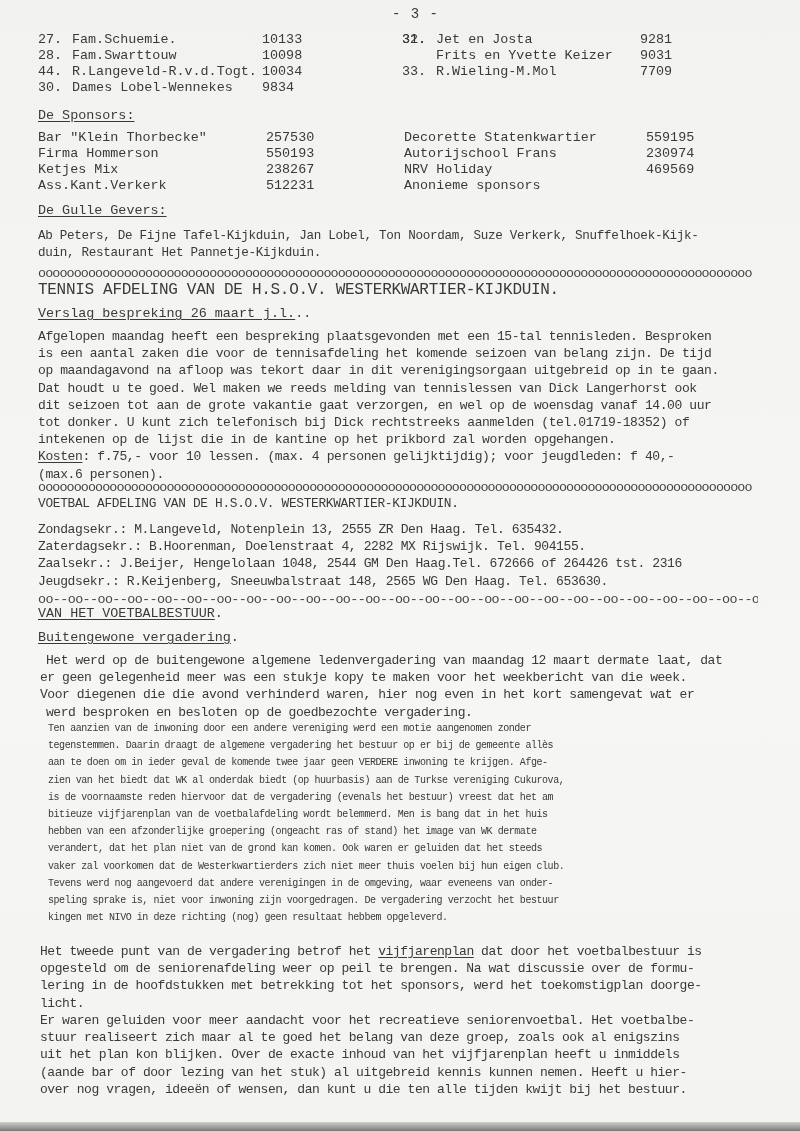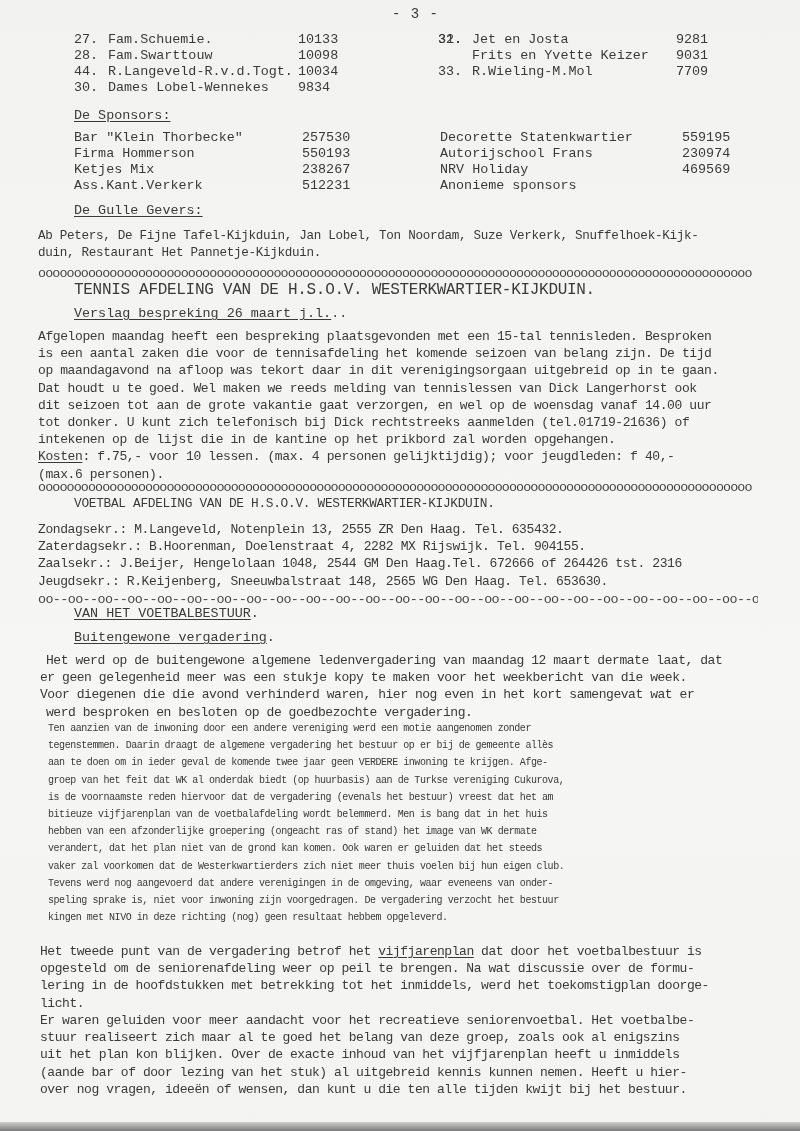--- a/index.html
+++ b/index.html
@@ -14,21 +14,21 @@
     position: absolute; left: 0; top: 0; width: 800px; height: 1131px;
     background: linear-gradient(180deg, #f2f2f0 0%, #f6f6f4 60%, #f3f3f1 100%);
   }
   .bottom-edge {
     position: absolute; left: 0; right: 0; top: 1122px; height: 9px;
     background: linear-gradient(180deg, #cfcfcd, #7a7a78);
   }
   .pagenum {
     position: absolute; left: 392px; top: 6px; font-size: 14px; letter-spacing: 1px;
   }
-  .t { position: absolute; font-size: 13.4px; white-space: nowrap; line-height: 16px; margin-left: 36px; }
+  .t { position: absolute; font-size: 13.4px; white-space: nowrap; line-height: 16px; }
   .u { text-decoration: underline; text-underline-offset: 2px; }
   .num { position: absolute; }
   .para { position: absolute; font-size: 13.4px; line-height: 17.2px; white-space: nowrap; letter-spacing: -0.15px; }
   .para div { white-space: nowrap; }
   .divider { position: absolute; font-size: 13.4px; white-space: nowrap; overflow: hidden; letter-spacing: -0.9px; color: #444; }
 </style>
 </head>
 <body>
 
 <div class="page">
@@ -104,21 +104,21 @@
   <div class="t" style="left:38px;top:306px">
     <span class="u">Verslag bespreking 26 maart j.l.</span><span>..</span>
   </div>
 
   <div class="para" style="left:38px;top:328px;font-size:13px;letter-spacing:-0.4px">
     <div>Afgelopen maandag heeft een bespreking plaatsgevonden met een 15-tal tennisleden. Besproken</div>
     <div>is een aantal zaken die voor de tennisafdeling het komende seizoen van belang zijn. De tijd</div>
     <div>op maandagavond na afloop was tekort daar in dit verenigingsorgaan uitgebreid op in te gaan.</div>
     <div>Dat houdt u te goed. Wel maken we reeds melding van tennislessen van Dick Langerhorst ook</div>
     <div>dit seizoen tot aan de grote vakantie gaat verzorgen, en wel op de woensdag vanaf 14.00 uur</div>
-    <div>tot donker. U kunt zich telefonisch bij Dick rechtstreeks aanmelden (tel.01719-21636) of</div>
+    <div>tot donker. U kunt zich telefonisch bij Dick rechtstreeks aanmelden (tel.01719-18352) of</div>
     <div>intekenen op de lijst die in de kantine op het prikbord zal worden opgehangen.</div>
     <div><span class="u">Kosten</span><span>: f.75,- voor 10 lessen. (max. 4 personen gelijktijdig); voor jeugdleden: f 40,-</span></div>
     <div>(max.6 personen).</div>
   </div>
 
   <div class="divider" style="left:38px;top:480px;width:720px">oooooooooooooooooooooooooooooooooooooooooooooooooooooooooooooooooooooooooooooooooooooooooooooooooooo</div>
 
   <div class="t" style="left:38px;top:496px;font-size:12.8px;letter-spacing:-0.3px">VOETBAL AFDELING VAN DE H.S.O.V. WESTERKWARTIER-KIJKDUIN.</div>
 
   <div class="para" style="left:38px;top:521px;font-size:13px;letter-spacing:-0.4px">
@@ -141,35 +141,35 @@
     <div style="padding-left:6px">Het werd op de buitengewone algemene ledenvergadering van maandag 12 maart dermate laat, dat</div>
     <div>er geen gelegenheid meer was een stukje kopy te maken voor het weekbericht van die week.</div>
     <div>Voor diegenen die die avond verhinderd waren, hier nog even in het kort samengevat wat er</div>
     <div style="padding-left:6px">werd besproken en besloten op de goedbezochte vergadering.</div>
   </div>
 
   <div class="para" style="left:48px;top:720px;font-size:10px;letter-spacing:-0.45px">
     <div>Ten aanzien van de inwoning door een andere vereniging werd een motie aangenomen zonder</div>
     <div>tegenstemmen. Daarin draagt de algemene vergadering het bestuur op er bij de gemeente allès</div>
     <div>aan te doen om in ieder geval de komende twee jaar geen VERDERE inwoning te krijgen. Afge-</div>
-    <div>groep van het feit dat WK al onderdak biedt (op huurbasis) aan de Turkse vereniging Cukurova,</div>
+    <div>zien van het biedt dat WK al onderdak biedt (op huurbasis) aan de Turkse vereniging Cukurova,</div>
     <div>is de voornaamste reden hiervoor dat de vergadering (evenals het bestuur) vreest dat het am</div>
     <div>bitieuze vijfjarenplan van de voetbalafdeling wordt belemmerd. Men is bang dat in het huis</div>
     <div>hebben van een afzonderlijke groepering (ongeacht ras of stand) het image van WK dermate</div>
     <div>verandert, dat het plan niet van de grond kan komen. Ook waren er geluiden dat het steeds</div>
     <div>vaker zal voorkomen dat de Westerkwartierders zich niet meer thuis voelen bij hun eigen club.</div>
     <div>Tevens werd nog aangevoerd dat andere verenigingen in de omgeving, waar eveneens van onder-</div>
     <div>speling sprake is, niet voor inwoning zijn voorgedragen. De vergadering verzocht het bestuur</div>
     <div>kingen met NIVO in deze richting (nog) geen resultaat hebbem opgeleverd.</div>
   </div>
 
   <div class="para" style="left:40px;top:943px;font-size:13px;letter-spacing:-0.45px">
     <div><span>Het tweede punt van de vergadering betrof het </span><span class="u">vijfjarenplan</span><span> dat door het voetbalbestuur is</span></div>
     <div>opgesteld om de seniorenafdeling weer op peil te brengen. Na wat discussie over de formu-</div>
-    <div>lering in de hoofdstukken met betrekking tot het inmiddels, werd het toekomstigplan doorge-</div>
+    <div>lering in de hoofdstukken met betrekking tot het sponsors, werd het toekomstigplan doorge-</div>
     <div>licht.</div>
   </div>
 
   <div class="para" style="left:40px;top:1012px;font-size:13px;letter-spacing:-0.45px">
     <div>Er waren geluiden voor meer aandacht voor het recreatieve seniorenvoetbal. Het voetbalbe-</div>
     <div>stuur realiseert zich maar al te goed het belang van deze groep, zoals ook al enigszins</div>
     <div>uit het plan kon blijken. Over de  exacte inhoud van het vijfjarenplan heeft u inmiddels</div>
     <div>(aande bar of door lezing van het stuk) al uitgebreid kennis kunnen nemen. Heeft u hier-</div>
     <div>over nog vragen, ideeën of wensen, dan kunt u die ten alle tijden kwijt bij het bestuur.</div>
   </div>

